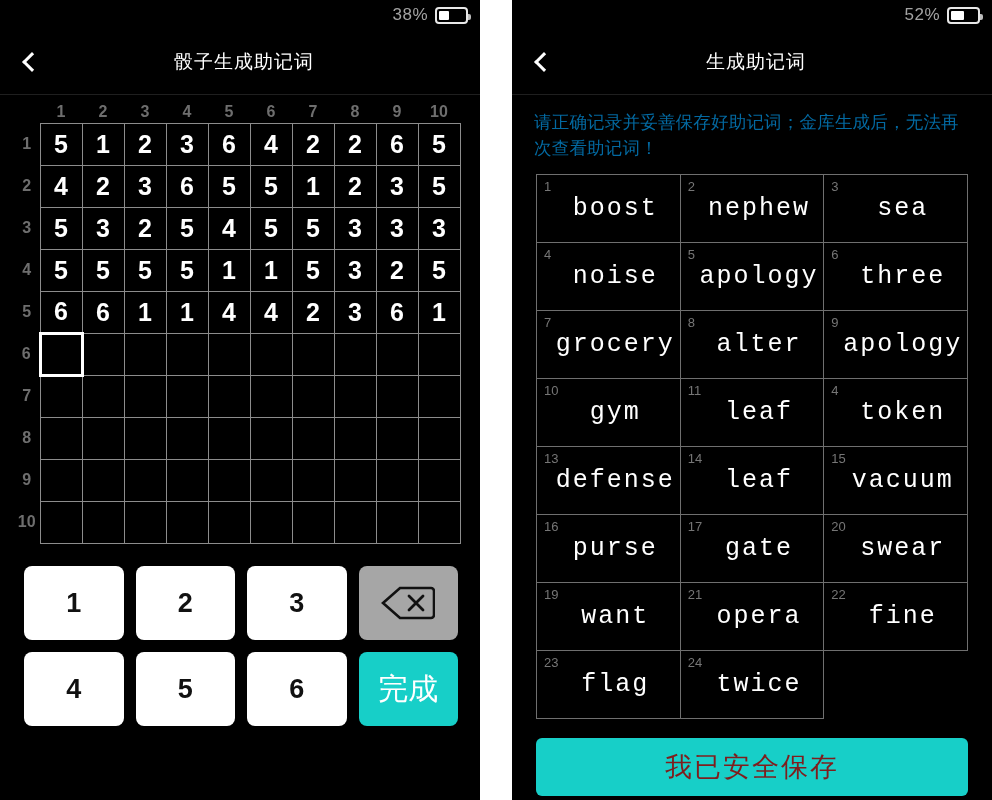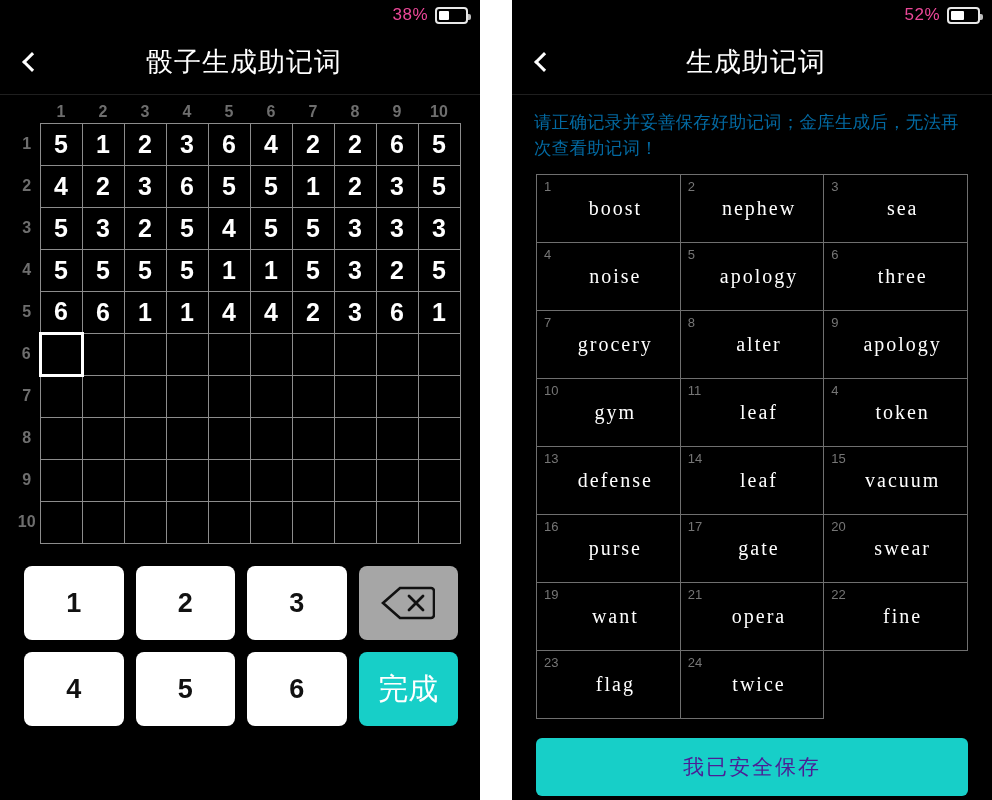--- a/index.html
+++ b/index.html
@@ -16,21 +16,21 @@
   .panel-left  { width: 480px; }
   .panel-gap   { width: 32px; height: 800px; background: #ffffff; }
   .panel-right { width: 480px; }
 
   
   .status-bar {
     height: 30px; display: flex; align-items: center; justify-content: flex-end;
     padding-right: 12px; background: #000;
   }
   .status-pct {
-    color: #ec4899; font-size: 17px; font-weight: 400; letter-spacing: .5px;
+    color: #a3a3a3; font-size: 17px; font-weight: 400; letter-spacing: .5px;
     margin-right: 7px;
   }
   .batt {
     width: 33px; height: 17px; border: 2px solid #e8e8e8; border-radius: 4px;
     position: relative; display: flex; align-items: center; padding: 2px;
   }
   .batt::after {
     content: ""; position: absolute; right: -5px; top: 5px;
     width: 3px; height: 6px; background: #bbb; border-radius: 0 2px 2px 0;
   }
@@ -45,21 +45,21 @@
     width: 58px; height: 65px; display: flex; align-items: center; justify-content: center;
     cursor: pointer;
   }
   .chev {
     display: block; width: 14px; height: 14px;
     border-left: 3px solid #ffffff; border-bottom: 3px solid #ffffff;
     transform: rotate(45deg); margin-left: 5px;
   }
   .nav-title {
     position: absolute; left: 0; right: 0; text-align: center;
-    color: #ffffff; font-size: 27px; font-weight: 400; letter-spacing: 1px;
+    color: #ffffff; font-size: 19px; font-weight: 400; letter-spacing: 1px;
     pointer-events: none;
     padding-left: 8px;
   }
 
   
   .dice-area { padding: 6px 0 0 0; }
   .dice-table { margin-left: 14px; border-collapse: collapse; }
   .dice-table td, .dice-table th { padding: 0; }
   .corner-cell { width: 26px; height: 22px; }
   .col-head {
@@ -106,29 +106,29 @@
   .word-cell {
     height: 68px; border-right: 1px solid #6f6f6f; border-bottom: 1px solid #6f6f6f;
     position: relative; display: flex; align-items: center; justify-content: center;
     background: #000; cursor: default;
   }
   .word-idx {
     position: absolute; left: 7px; top: 4px;
     color: #767676; font-size: 13px; font-family: "Liberation Sans", sans-serif;
   }
   .word-txt {
-    color: #ffffff; font-size: 20px; letter-spacing: 2px;
-    font-family: Liberation Serif, serif;
+    color: #ffffff; font-size: 25px; letter-spacing: 2px;
+    font-family: Liberation Mono, monospace;
     padding-left: 14px;
   }
   .save-btn {
     position: absolute; left: 24px; right: 24px; top: 738px; height: 58px;
     background: #17cfc8; border-radius: 6px;
     display: flex; align-items: center; justify-content: center;
-    color: #4c1d95; font-size: 21px; letter-spacing: 2px; cursor: pointer;
+    color: #7f1d1d; font-size: 27px; letter-spacing: 2px; cursor: pointer;
   }
 </style>
 </head>
 <body>
 
 <div class="screen-wrap">
 
   <div class="panel panel-left">
 
     <div class="status-bar">

